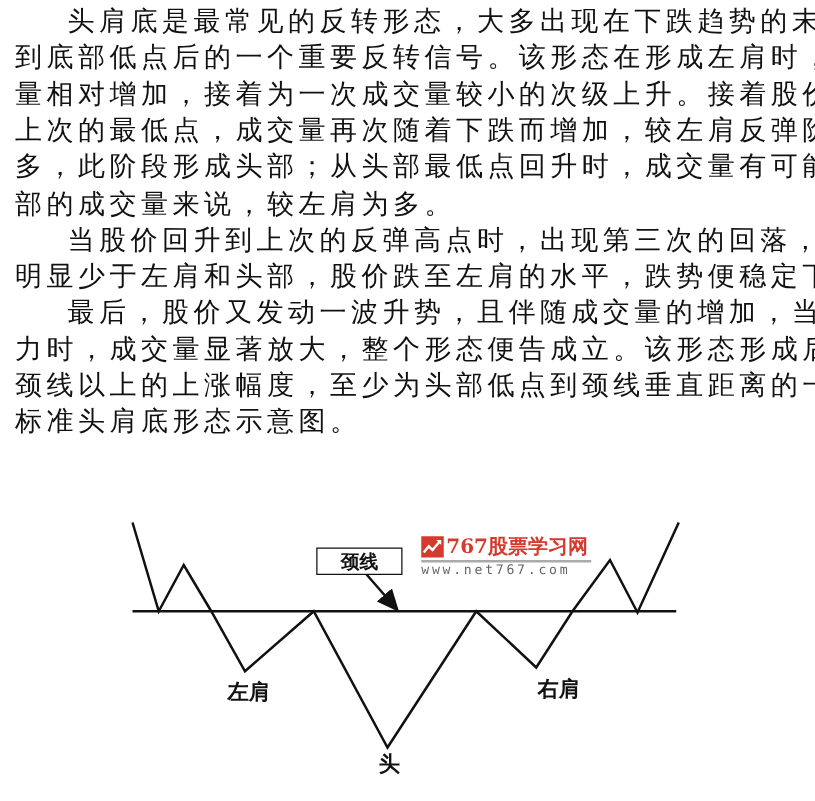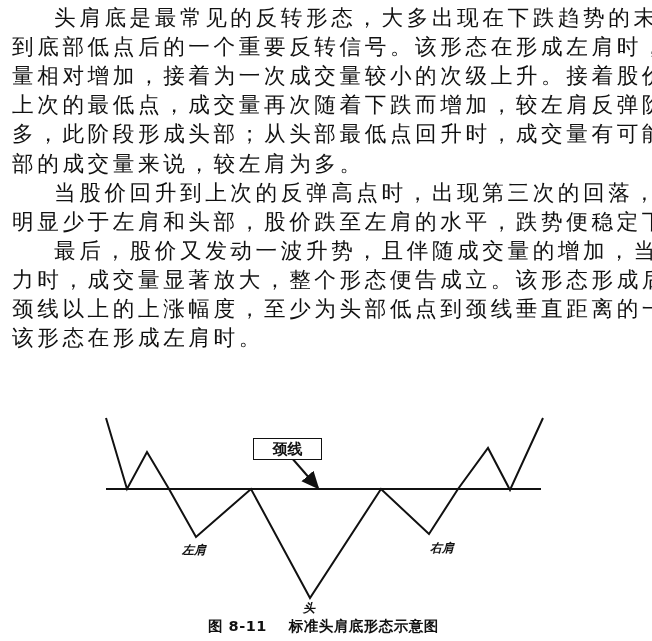--- a/index.html
+++ b/index.html
@@ -6,21 +6,21 @@
     body { width: 652px; height: 641px; position: relative; overflow: hidden;
       font-family: "DejaVu Sans", "Liberation Sans", sans-serif; color: #111; }
     .text-block { position: absolute; left: 12px; top: 3px; width: 630px; }
     .line { position: absolute; left: 0; height: 29px; font-size: 21.6px; line-height: 29px;
       white-space: nowrap; letter-spacing: 3.6px; font-weight: 500; }
     .figure { position: absolute; left: 0; top: 400px; width: 652px; height: 241px; }
     .figure svg { position: absolute; left: 0; top: 0; }
     .neck-label { position: absolute; left: 253px; top: 38px; width: 67px; height: 20px;
       border: 1.5px solid #111; font-size: 15px; font-weight: bold; line-height: 20px;
       text-align: center; background: #fff; }
-    .pt-label { position: absolute; font-size: 12px; font-weight: bold; font-style: italic; }
+    .pt-label { position: absolute; font-size: 17px; font-weight: bold; }
     .caption { position: absolute; left: 208px; top: 217px; font-size: 14.5px; font-weight: bold;
       letter-spacing: 0.5px; white-space: nowrap; }
     .caption .num { margin-right: 22px; }
     .logo { position: absolute; left: 337px; top: 27px; width: 136px; height: 40px; }
     .logo .brand { position: absolute; left: 0; top: 0; height: 20px; display: flex; align-items: center; }
     .logo .mark { width: 18px; height: 17px; background: #d6392e; position: relative; margin-right: 2px; }
     .logo .brand-text { color: #d6392e; font-family: "DejaVu Serif", "Liberation Serif", serif;
       font-size: 16px; font-weight: bold; letter-spacing: 0; white-space: nowrap; }
     .logo .rule { position: absolute; left: 0; top: 21px; width: 136px; height: 2px; background: #aaa; }
     .logo .url { position: absolute; left: 0; top: 23px; font-family: "DejaVu Sans Mono", "Liberation Mono", monospace;
@@ -34,38 +34,48 @@
     <div class="line" style="top: 29.1px;">到底部低点后的一个重要反转信号。该形态在形成左肩时，股价下跌，成交</div>
     <div class="line" style="top: 58.2px;">量相对增加，接着为一次成交量较小的次级上升。接着股价又再下跌且跌破</div>
     <div class="line" style="top: 87.3px;">上次的最低点，成交量再次随着下跌而增加，较左肩反弹阶段时的交投为</div>
     <div class="line" style="top: 116.4px;">多，此阶段形成头部；从头部最低点回升时，成交量有可能增加。以整个头</div>
     <div class="line" style="top: 145.5px; text-align: right;">部的成交量来说，较左肩为多。</div>
     <div class="line" style="top: 174.6px; left: 42px;">当股价回升到上次的反弹高点时，出现第三次的回落，这时的成交量很</div>
     <div class="line" style="top: 203.7px;">明显少于左肩和头部，股价跌至左肩的水平，跌势便稳定下来，形成右肩。</div>
     <div class="line" style="top: 232.8px; left: 42px;">最后，股价又发动一波升势，且伴随成交量的增加，当其突破颈线位阻</div>
     <div class="line" style="top: 261.9px;">力时，成交量显著放大，整个形态便告成立。该形态形成后的上涨规律是：</div>
     <div class="line" style="top: 291px;">颈线以上的上涨幅度，至少为头部低点到颈线垂直距离的一倍。图 8-11 为</div>
-    <div class="line" style="top: 320.1px;">该形态在形成左肩时。</div>
+    <div class="line" style="top: 320.1px;">标准头肩底形态示意图。</div>
   </div>
 
 <div class="figure">
   <svg width="652" height="241" id="fig-svg">
     <defs>
       <marker id="ah" markerWidth="10" markerHeight="10" refX="8" refY="5" orient="auto">
         <path d="M0,1 L9,5 L0,9 Z" fill="#111"></path>
       </marker>
     </defs>
     <line id="neckline" stroke="#111" stroke-width="2" x1="106" x2="541" y1="89" y2="89"></line>
     <polyline id="price-line" fill="none" stroke="#111" stroke-width="2" stroke-linejoin="miter" points="106,18 127,89 147,52 169,89 196,137 251,89 310,198 381,89 429,134 458,89 488,48 510,90 543,18"></polyline>
     <line id="neck-arrow" stroke="#111" stroke-width="2" marker-end="url(#ah)" x1="291" y1="57" x2="318" y2="88"></line>
   </svg>
 
   <div class="neck-label">颈线</div>
 
+  <div class="logo">
+    <div class="brand">
+      <span class="mark">
+        <svg width="18" height="17" style="position:absolute;left:0;top:0">
+          <polyline points="2,13 6,8 9,11 15,4" fill="none" stroke="#fff" stroke-width="2"></polyline>
+          <path d="M12,3 L16,3 L16,7 Z" fill="#fff"></path>
+        </svg>
+      </span>
+      <span class="brand-text">767股票学习网</span>
+    </div>
+    <div class="rule"></div>
+    <div class="url">www.net767.com</div>
+  </div>
 
   <div class="pt-label" style="left:182px;top:142px">左肩</div>
   <div class="pt-label" style="left:303px;top:200px">头</div>
   <div class="pt-label" style="left:430px;top:140px">右肩</div>
 
-  <div class="caption">
-    <span class="num">图 8-11</span><span>标准头肩底形态示意图</span>
-  </div>
 </div>
 
 </body></html>

